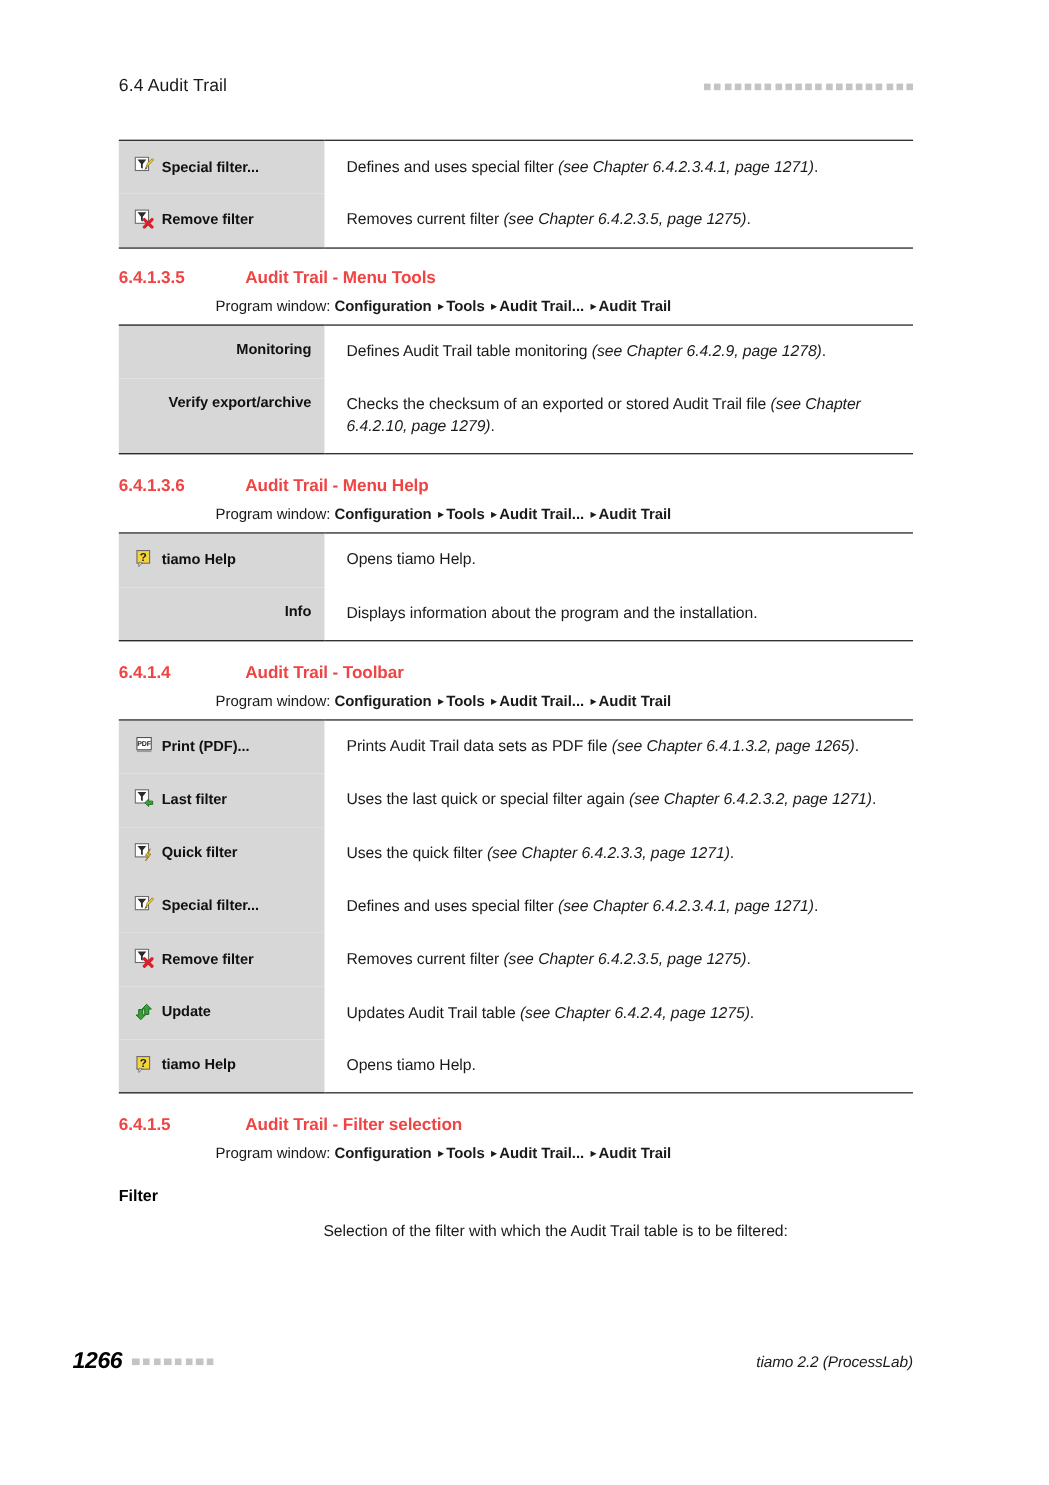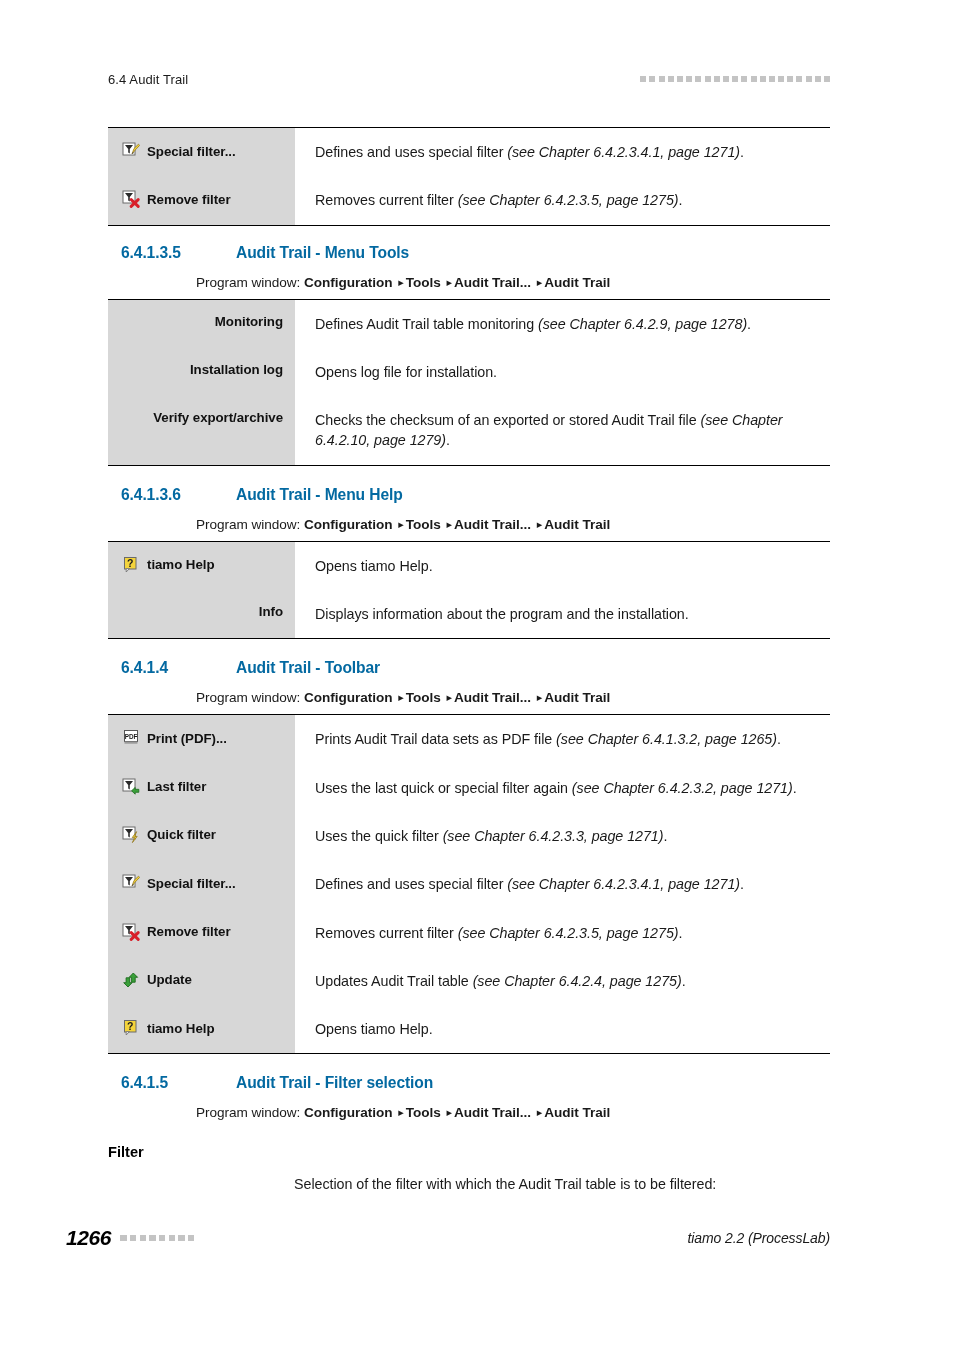--- a/index.html
+++ b/index.html
@@ -26,21 +26,21 @@
     position: absolute;
     left: 108px;
     top: 68px;
     width: 722px;
     height: 22px;
     display: flex;
     align-items: center;
     justify-content: space-between;
   }
   .running-header-text {
-    font-size: 13px;
+    font-size: 16px;
     color: #1a1a1a;
     letter-spacing: 0.1px;
     white-space: nowrap;
   }
   .dot-bar {
     display: flex;
     gap: 3.2px;
     align-items: center;
   }
   .dot-bar .sq {
@@ -62,23 +62,23 @@
     top: 118px;
     width: 722px;
   }
 
   
   .heading {
     display: flex;
     align-items: flex-start;
     font-weight: bold;
     font-size: 15.6px;
-    color: #0369a1;
+    color: #ef4444;
     letter-spacing: -0.1px;
-    margin: 13px;
+    margin: 0;
   }
   .heading .num {
     width: 115px;
     flex: 0 0 115px;
     white-space: nowrap;
   }
   .heading .ttl {
     white-space: nowrap;
   }
   .h-tools      { margin-top: 18px; }
@@ -291,24 +291,20 @@
       <colgroup>
           <col class="c1">
           <col class="c2">
         </colgroup>
       <tbody>
         <tr>
           <td class="label-cell"><span>Monitoring</span></td>
           <td class="desc-cell"><span>Defines Audit Trail table monitoring </span><i>(see Chapter 6.4.2.9, page 1278)</i><span>.</span></td>
         </tr>
         <tr>
-          <td class="label-cell"><span>Installation log</span></td>
-          <td class="desc-cell"><span>Opens log file for installation.</span><i></i><span></span></td>
-        </tr>
-        <tr>
           <td class="label-cell"><span>Verify export/archive</span></td>
           <td class="desc-cell"><span>Checks the checksum of an exported or stored Audit Trail file </span><i>(see Chapter 6.4.2.10, page 1279)</i><span>.</span></td>
         </tr>
       </tbody>
     </table>
 
     <div class="heading h-help">
       <span class="num">6.4.1.3.6</span>
       <span class="ttl">Audit Trail - Menu Help</span>
     </div>

